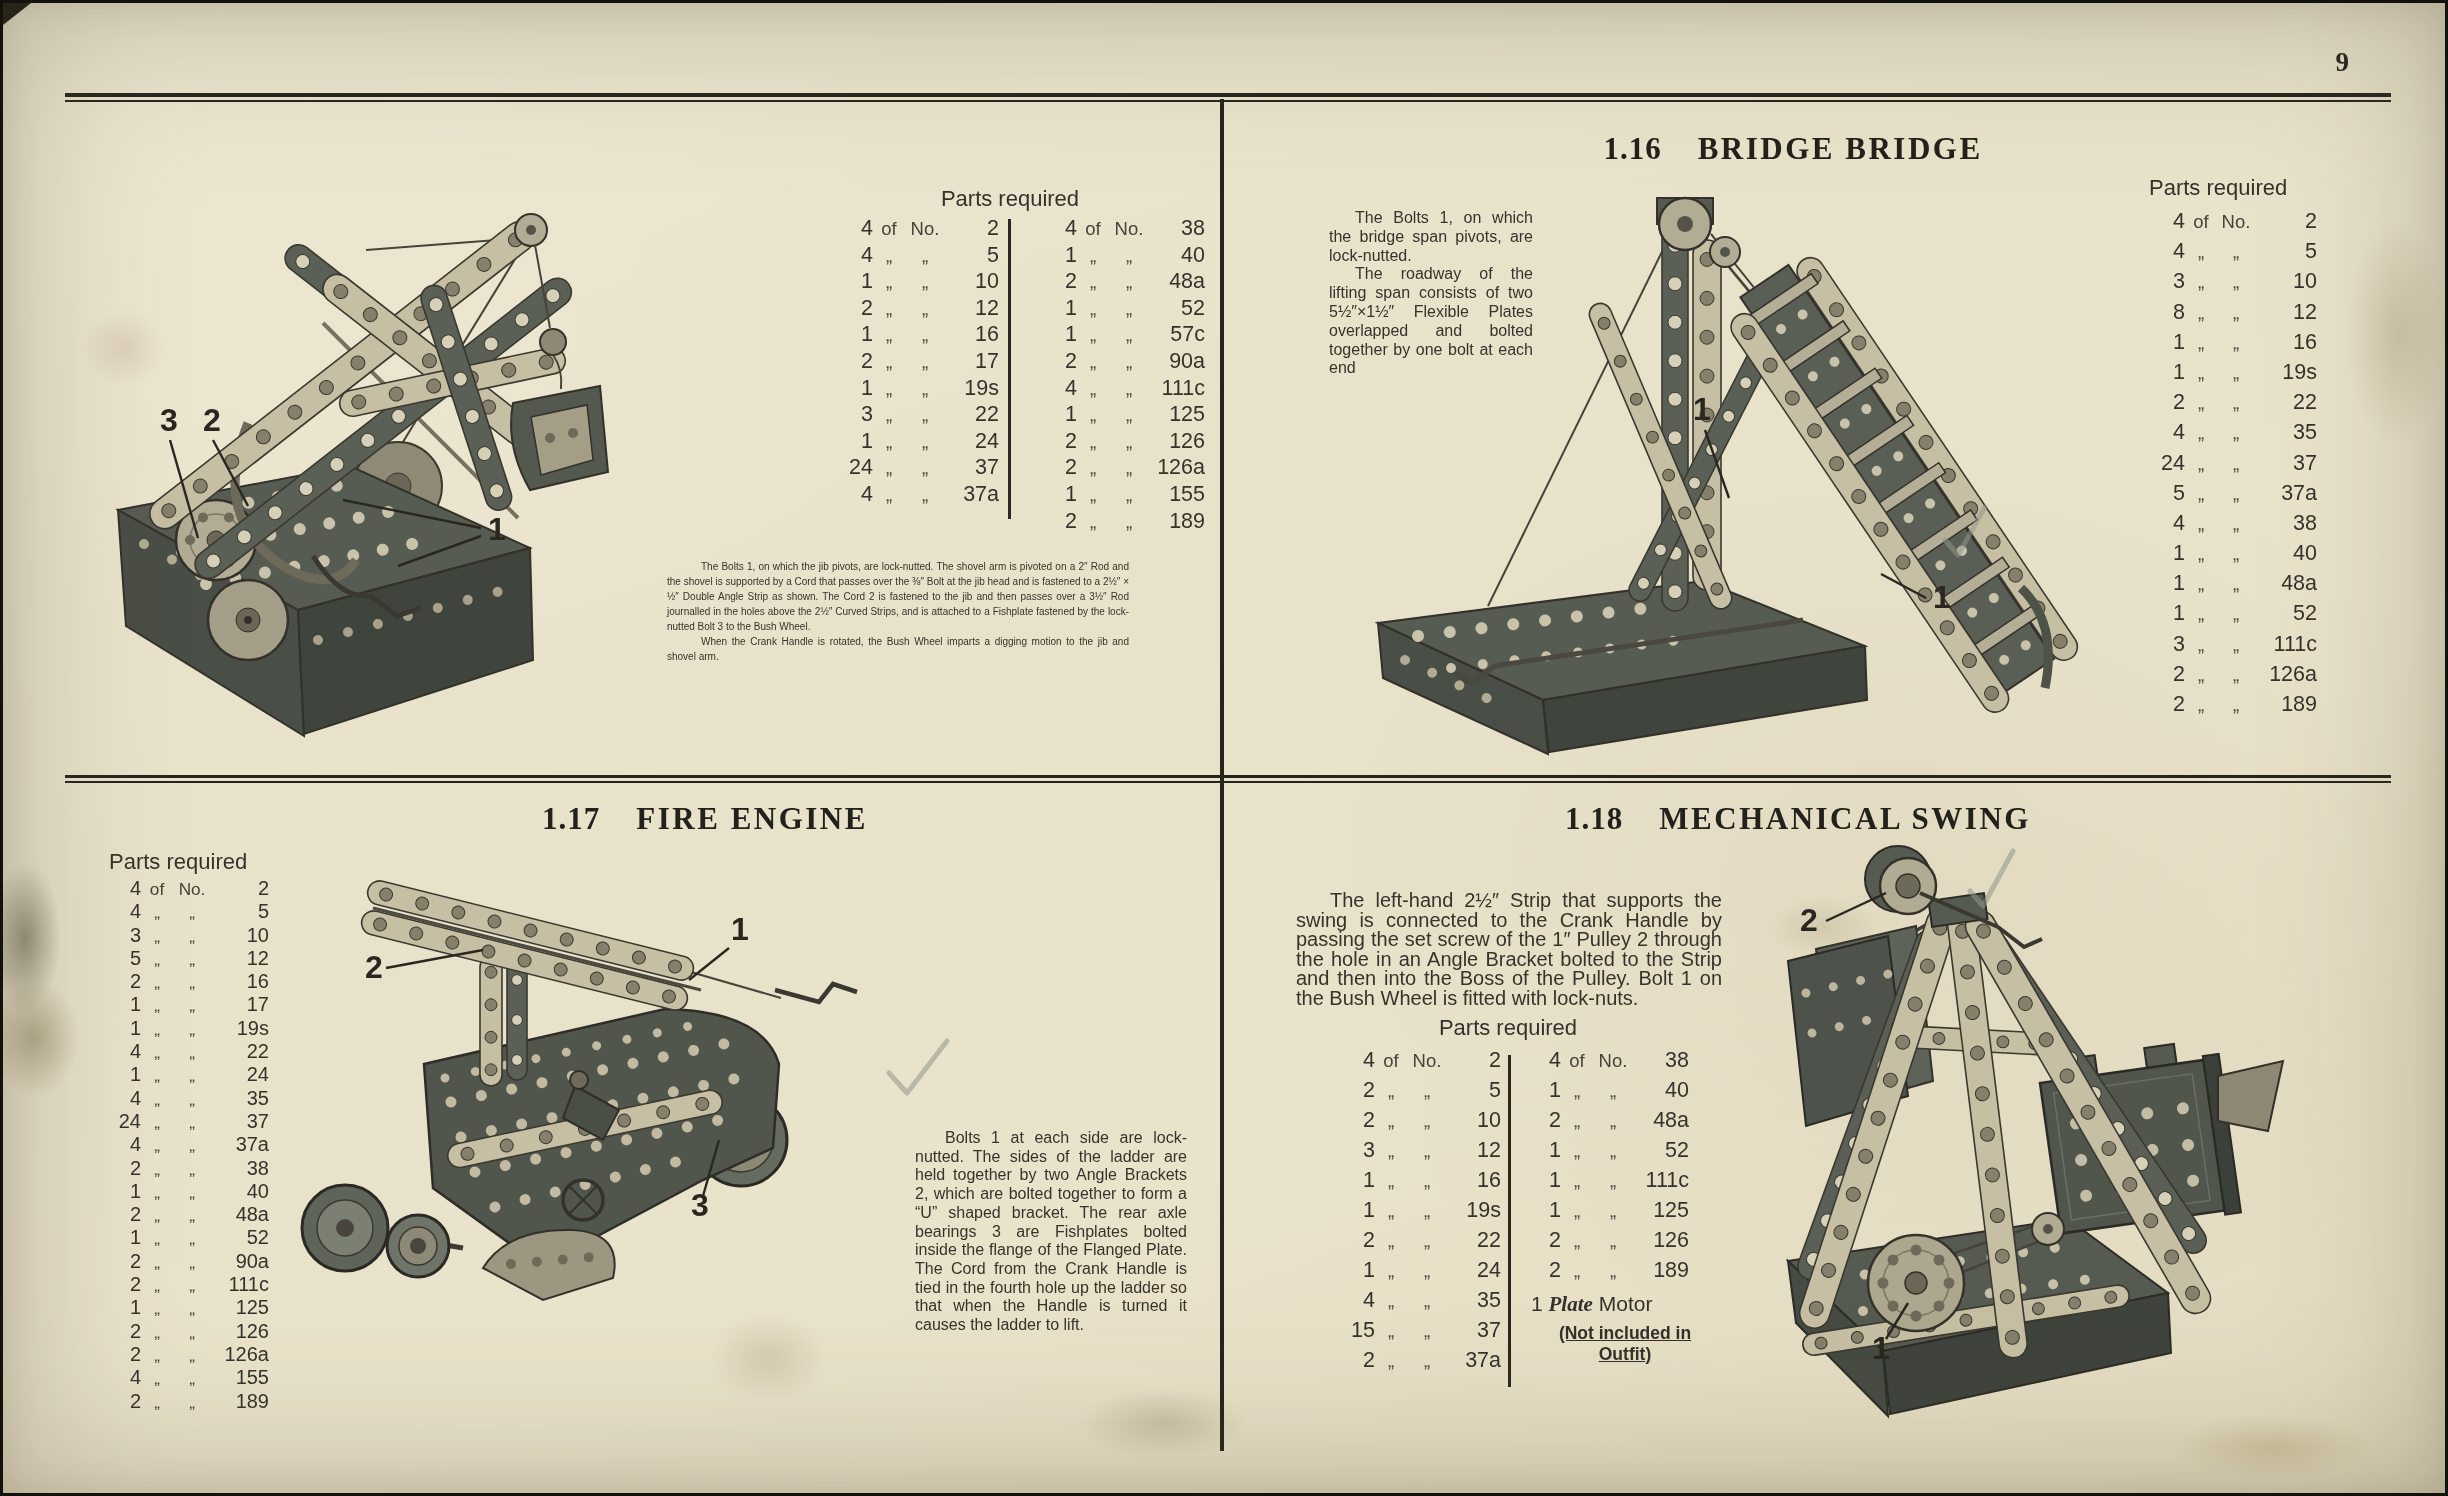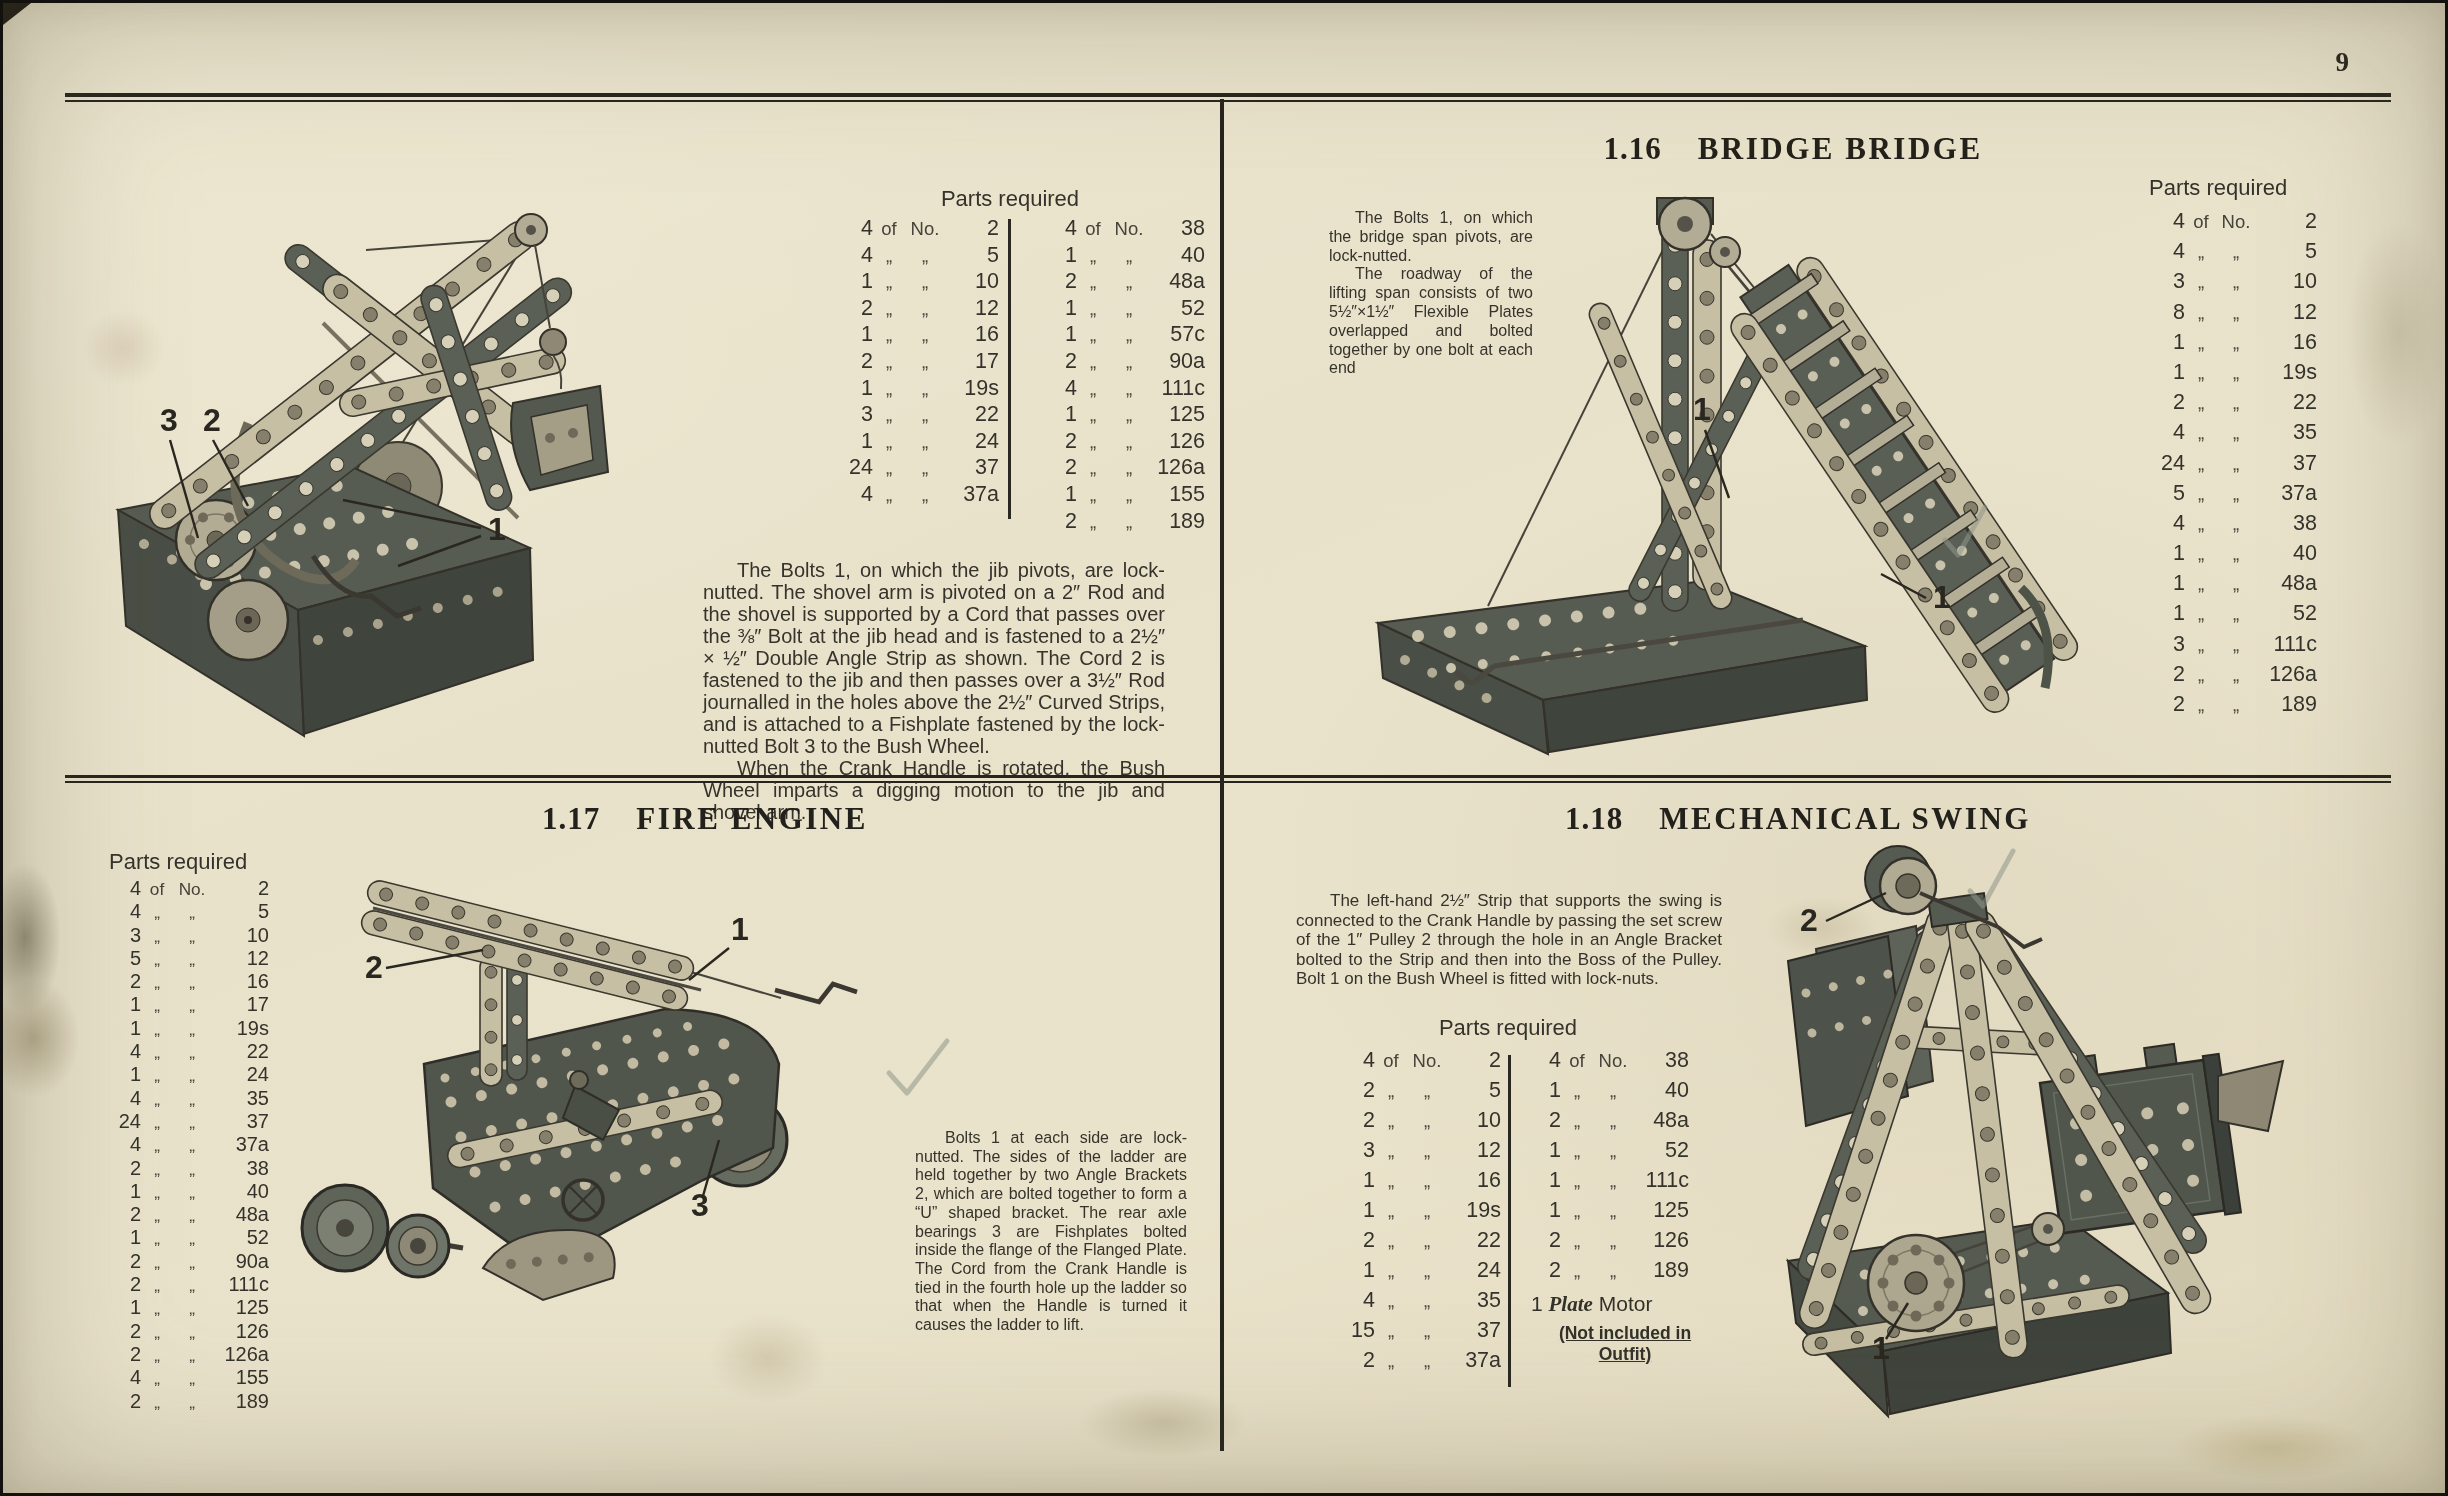--- a/index.html
+++ b/index.html
@@ -204,21 +204,21 @@
         <span class="pn">155</span>
       </div>
       <div class="prow">
         <span class="pq">2</span>
         <span class="pa">„</span>
         <span class="pb">„</span>
         <span class="pn">189</span>
       </div>
     </div>
 
-  <div class="desc" style="left:700px;top:556px;width:462px;font-size:20px;line-height:22px;">
+  <div class="desc" style="left:664px;top:556px;width:462px;font-size:10px;line-height:15px;">
     <p>The Bolts 1, on which the jib pivots, are lock-nutted. The shovel arm is pivoted on a 2″ Rod and the shovel is supported by a Cord that passes over the ⅜″ Bolt at the jib head and is fastened to a 2½″ × ½″ Double Angle Strip as shown. The Cord 2 is fastened to the jib and then passes over a 3½″ Rod journalled in the holes above the 2½″ Curved Strips, and is attached to a Fishplate fastened by the lock-nutted Bolt 3 to the Bush Wheel.</p>
     <p>When the Crank Handle is rotated, the Bush Wheel imparts a digging motion to the jib and shovel arm.</p>
   </div>
 
   <svg class="fig" style="left:95px;top:185px;" width="700" height="580" viewBox="0 0 700 580">
     <g>
       <path class="cord" d="M433,45 L240,360"></path>
       <path class="cord" d="M425,50 L268,62"></path>
     </g>
     <g>
@@ -987,21 +987,21 @@
     <g class="callout">
       <text x="408" y="368">3</text>
       <line x1="420" y1="348" x2="436" y2="292"></line>
     </g>
   </svg>
 
   <div class="sec-title" style="left:1795px;top:798px;">
     <span class="num">1.18</span><span>MECHANICAL SWING</span>
   </div>
 
-  <div class="desc" style="left:1293px;top:888px;width:426px;font-size:17px;line-height:19.6px;">
+  <div class="desc" style="left:1293px;top:888px;width:426px;font-size:20px;line-height:19.6px;">
     <p>The left-hand 2½″ Strip that supports the swing is connected to the Crank Handle by passing the set screw of the 1″ Pulley 2 through the hole in an Angle Bracket bolted to the Strip and then into the Boss of the Pulley. Bolt 1 on the Bush Wheel is fitted with lock-nuts.</p>
   </div>
 
   <div class="pheading center" style="left:1505px;top:1012px;">Parts required</div>
   <div class="parts" style="left:1332px;top:1045px;--rh:30px;--wq:40px;--wa:32px;--wb:40px;--wn:54px;">
 
   <div class="prow">
         <span class="pq">4</span>
         <span class="pa">of</span>
         <span class="pb">No.</span>

